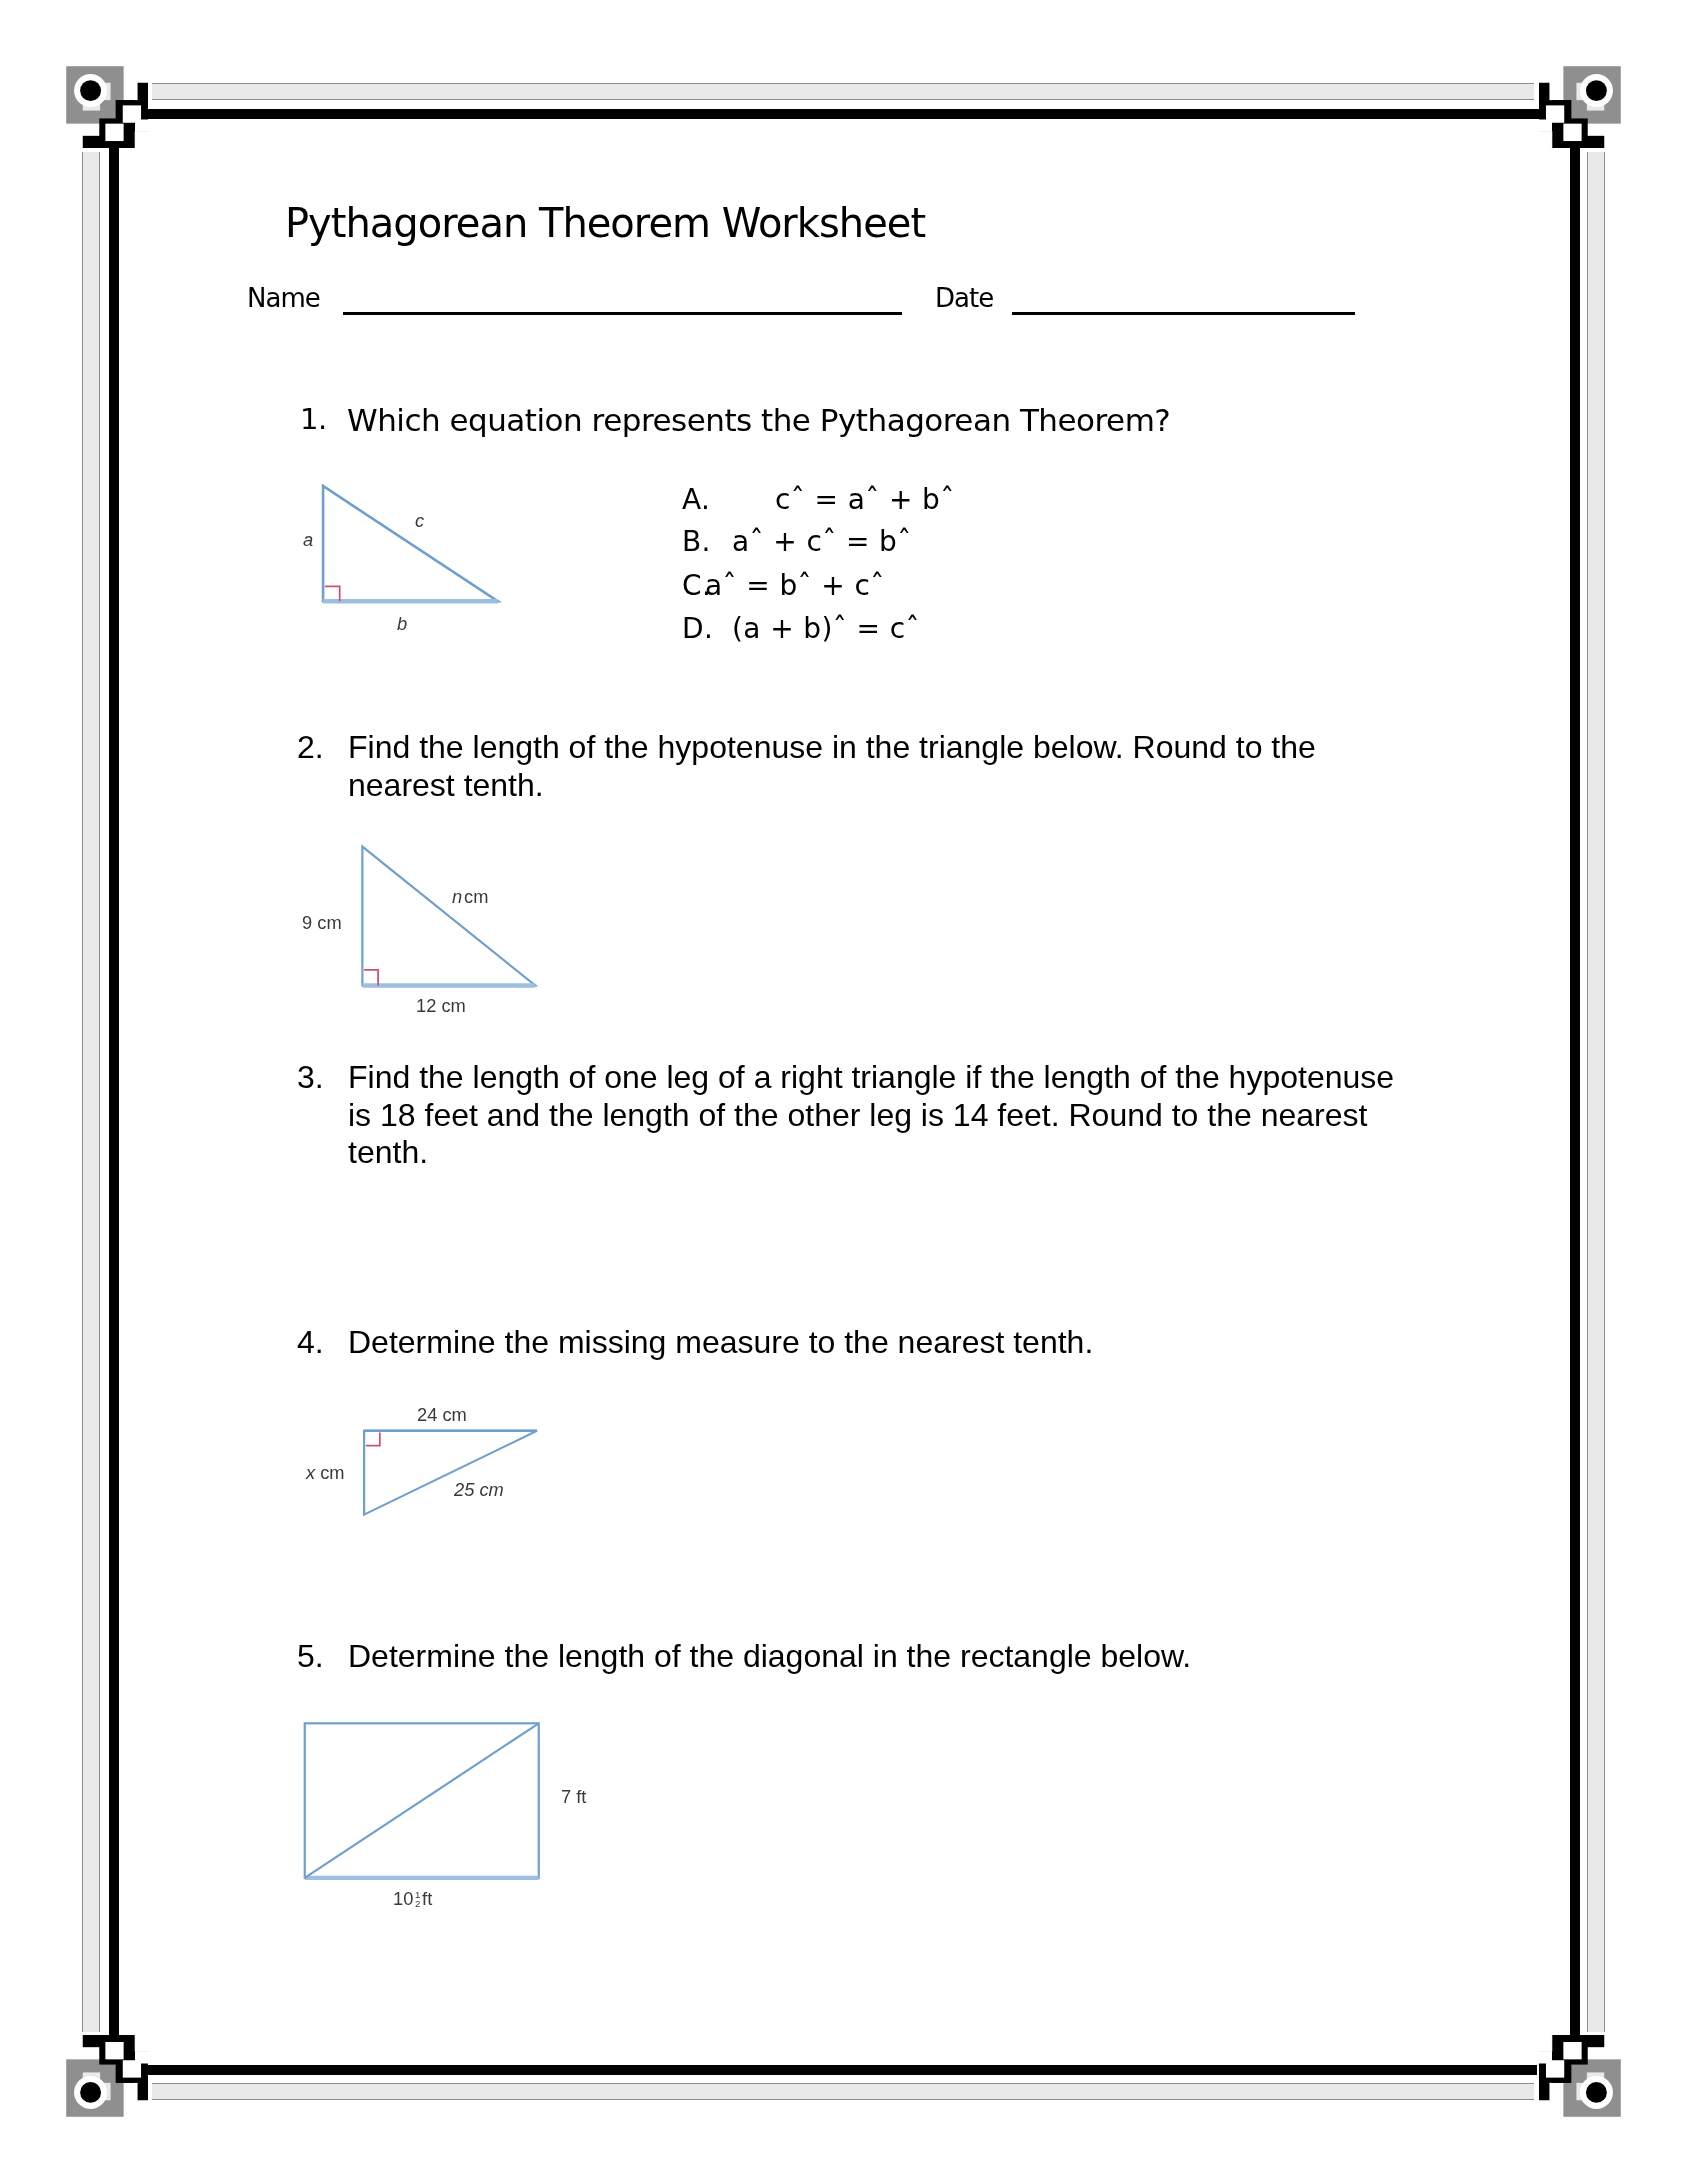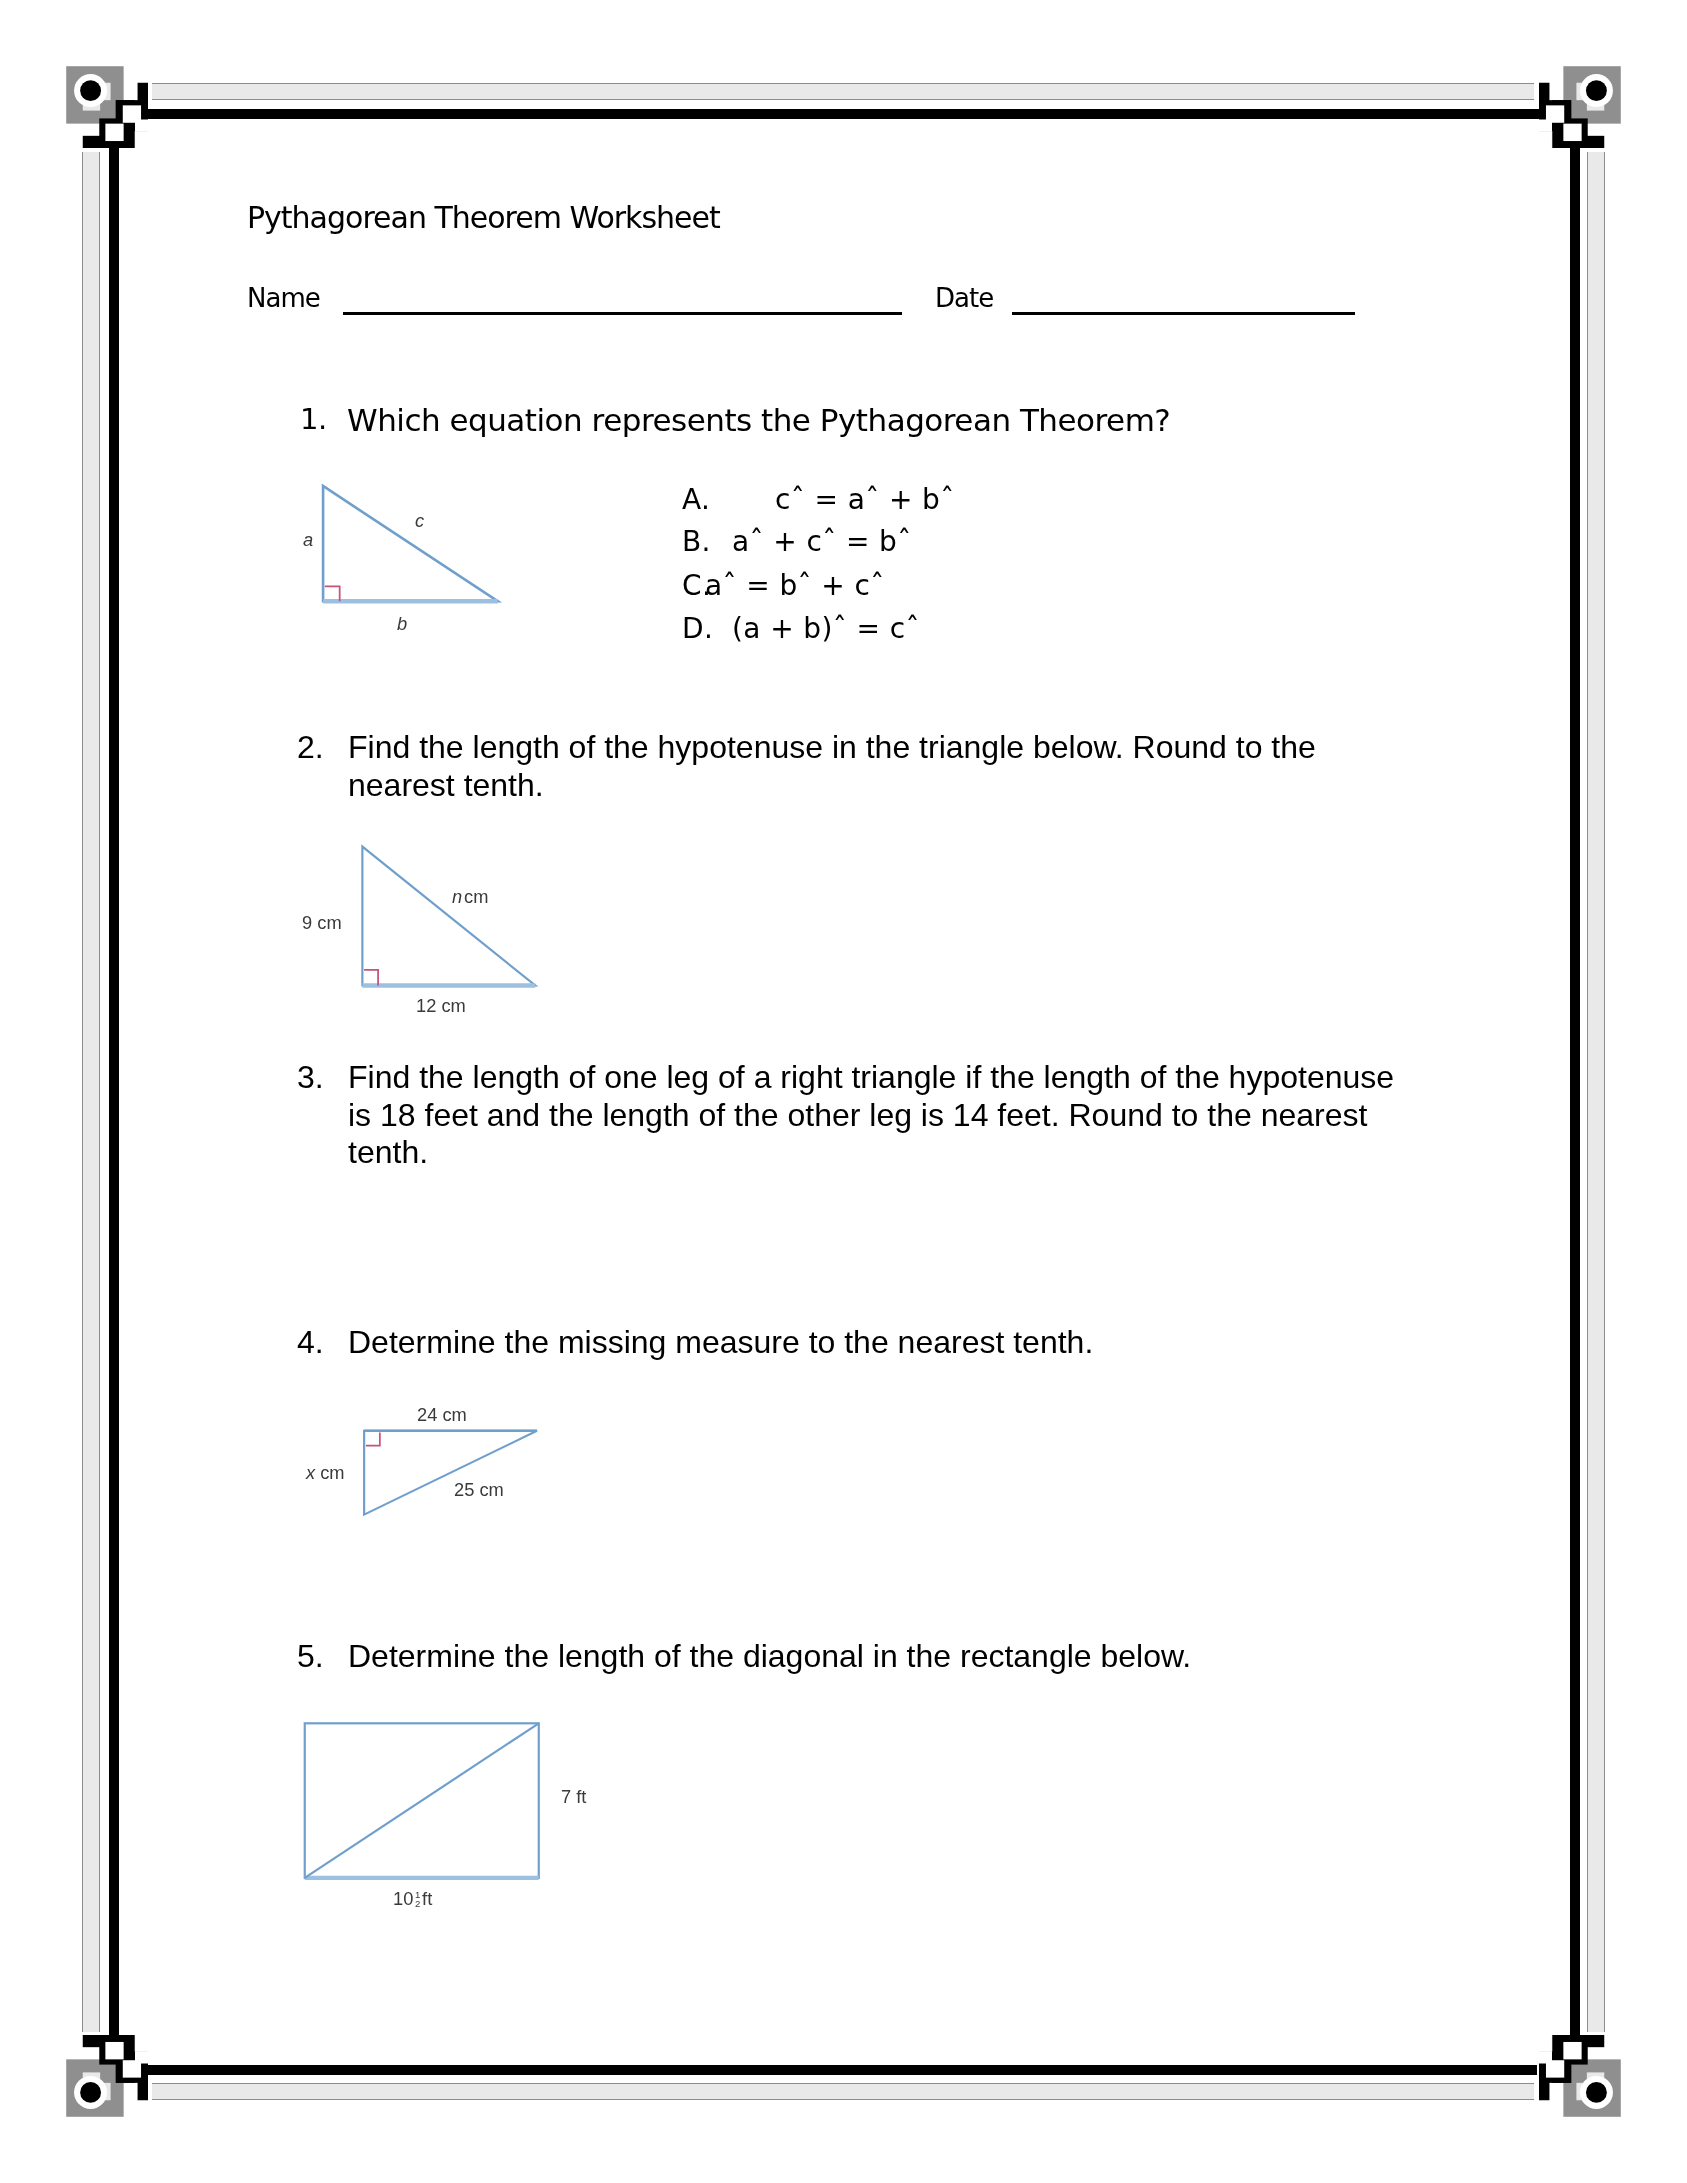--- a/index.html
+++ b/index.html
@@ -9,21 +9,21 @@
   
   .tile-strip-h { position: absolute; height: 16.6px; background: repeating-linear-gradient(to right, #e9e9e9 0px, #e9e9e9 38px, #8c8c8c 38px, #8c8c8c 38px); border-top: 0.9px solid #8c8c8c; border-bottom: 0.9px solid #8c8c8c; box-sizing: border-box; }
   .tile-strip-v { position: absolute; width: 17.5px; background: repeating-linear-gradient(to bottom, #e9e9e9 0px, #e9e9e9 38px, #8c8c8c 38px, #8c8c8c 38px); border-left: 0.9px solid #8c8c8c; border-right: 0.9px solid #8c8c8c; box-sizing: border-box; }
   .black-line { position: absolute; background: #000; }
   .corner { position: absolute; width: 87px; height: 87px; }
 
   
   .verdana { font-family: "DejaVu Sans", sans-serif; color: #000; }
   .arial { font-family: "Liberation Sans", sans-serif; color: #000; }
   .abs { position: absolute; white-space: nowrap; line-height: 1; }
-  .title { font-size: 30px; letter-spacing: -1px; }
+  .title { font-size: 40px; letter-spacing: -1px; margin-left: 38px; }
   .hdr { font-size: 26px; letter-spacing: -1px; }
   .underline-blank { position: absolute; height: 2.6px; background: #000; }
   .q-num-v { font-size: 29px; letter-spacing: -0.5px; }
   .q-text-v { font-size: 31px; letter-spacing: -0.5px; }
   .choice { font-size: 28px; letter-spacing: 0.4px; }
   .q-arial { font-size: 32px; }
   .fig-label { font-family: "Liberation Sans", sans-serif; font-size: 18.3px; color: #3a3a3a; position: absolute; white-space: nowrap; line-height: 1; }
   .fig-label.ital { font-style: italic; }
   svg.fig { position: absolute; overflow: visible; }
 </style>
@@ -171,21 +171,21 @@
     <div class="abs arial q-arial" style="left:348px; top:1326px;">Determine the missing measure to the nearest tenth.</div>
 
     <svg class="fig" style="left:0; top:0;" width="1687" height="2184" viewBox="0 0 1932 2500">
       <polygon points="417,1638 615,1638 417,1734" fill="none" stroke="#6f9fcc" stroke-width="2.5"></polygon>
       <line x1="417" y1="1638" x2="615" y2="1638" stroke="#6f9fcc" stroke-width="3"></line>
       <polyline points="419,1655 435,1655 435,1640" fill="none" stroke="#c8507a" stroke-width="2"></polyline>
     </svg>
     <div class="fig-label" style="left:417px; top:1406px;">24 cm</div>
     <div class="fig-label" style="left:306px; top:1464px;"><span style="font-style:italic;">x</span> cm</div>
     <div class="fig-label" style="left:306px; top:1464px; color:transparent;">x cm</div>
-    <div class="fig-label" style="left:454px; top:1481px;">25 cm</div>
+    <div class="fig-label" style="left:454px; top:1481px;font-style:italic;">25 cm</div>
   </div>
 
   <div>
     <div class="abs arial q-arial" style="left:297px; top:1640px;">5.</div>
     <div class="abs arial q-arial" style="left:348px; top:1640px;">Determine the length of the diagonal in the rectangle below.</div>
 
     <svg class="fig" style="left:0; top:0;" width="1687" height="2184" viewBox="0 0 1932 2500">
       <rect x="349" y="1973" width="268" height="177" fill="none" stroke="#6f9fcc" stroke-width="2.5"></rect>
       <line x1="349" y1="2150" x2="617" y2="2150" stroke="#9dbfe0" stroke-width="5"></line>
       <line x1="349" y1="2150" x2="617" y2="1973" stroke="#6f9fcc" stroke-width="2.5"></line>

